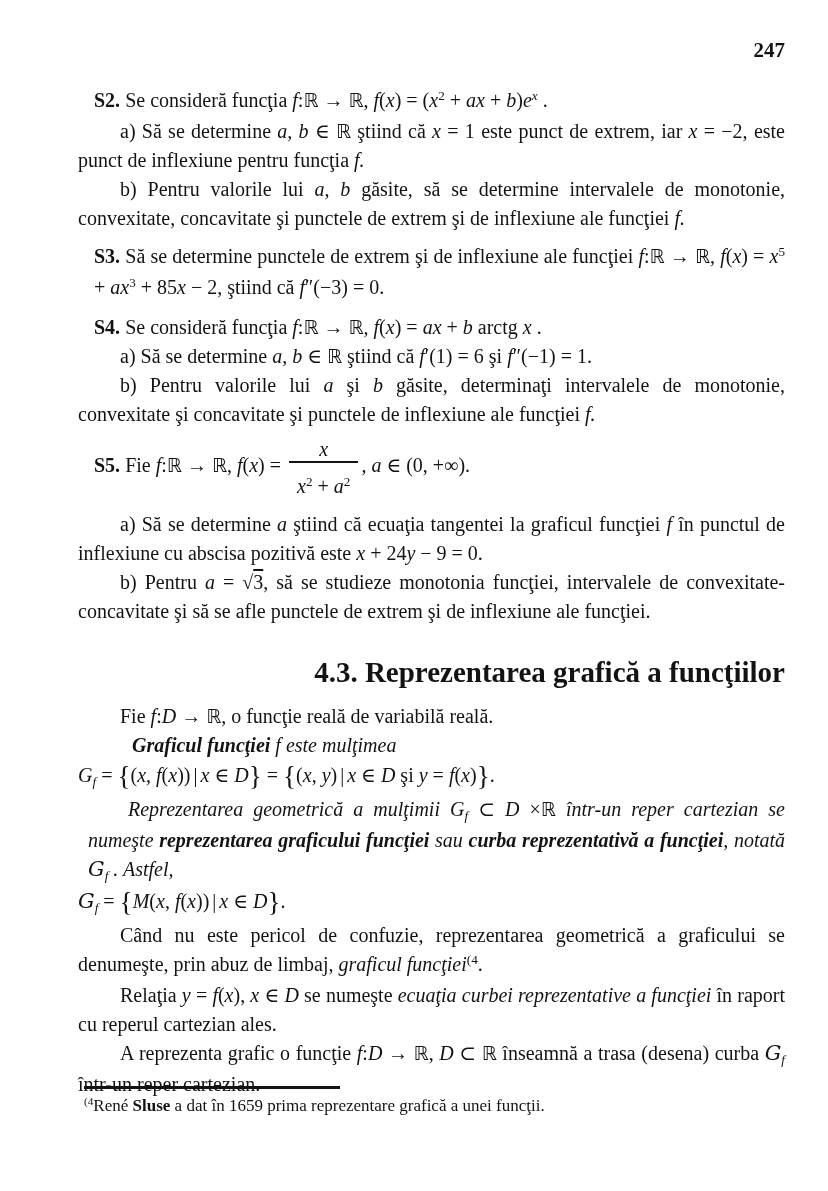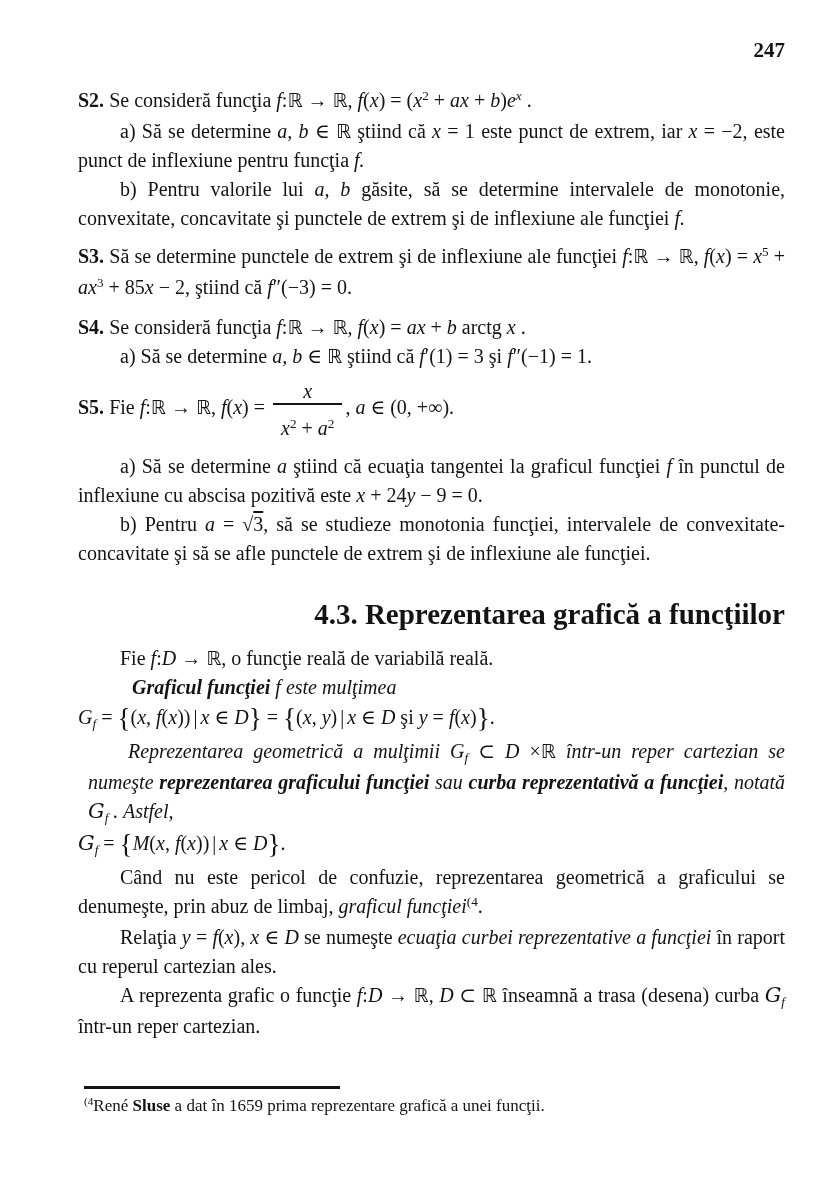--- a/index.html
+++ b/index.html
@@ -17,21 +17,21 @@
     overflow:hidden;
   }
   .pagenum{
     text-align:right;
     font-weight:bold;
     font-size:21px;
     line-height:24px;
   }
   .content{margin-top:24px;}
   .content p{margin:0;text-align:justify;}
-  .content p.p-problem{margin-top:9px;}
+  .content p.p-problem{margin-top:9px;margin-left:16px;}
   .content p.p-sub{text-indent:42px;}
   .content p.p-heading{
     font-size:29px;line-height:36px;
     margin:28px 0 12px;
     text-align:right;text-indent:0;
   }
   .content p.p-defhead{padding-left:54px;text-align:left;}
   .content p.p-formula{text-align:left;text-indent:0;margin:1px 0 3px;}
   .content p.p-iblock{margin-left:10px;text-indent:40px;}
 
@@ -70,21 +70,22 @@
 <body>
 
 <div class="page">
   <div class="pagenum">247</div>
   <div class="content">
       <p class="p-problem"><span class="t-b">S2.</span><span> Se consideră funcţia </span><span class="t-i">f</span><span>:</span><span class="t-bb">ℝ</span><span> → </span><span class="t-bb">ℝ</span><span>, </span><span class="t-i">f</span><span>(</span><span class="t-i">x</span><span>) = (</span><span class="t-i">x</span><span class="t-sup">2</span><span> + </span><span class="t-i">ax</span><span> + </span><span class="t-i">b</span><span>)</span><span class="t-i">e</span><span class="t-i t-sup">x</span><span> .</span></p>
       <p class="p-sub"><span>a) Să se determine </span><span class="t-i">a, b</span><span> ∈ </span><span class="t-bb">ℝ</span><span> ştiind că </span><span class="t-i">x</span><span> = 1 este punct de extrem, iar </span><span class="t-i">x</span><span> = −2, este punct de inflexiune pentru funcţia </span><span class="t-i">f.</span></p>
       <p class="p-sub"><span>b) Pentru valorile lui </span><span class="t-i">a, b</span><span> găsite, să se determine intervalele de monotonie, convexitate, concavitate şi punctele de extrem şi de inflexiune ale funcţiei </span><span class="t-i">f.</span></p>
       <p class="p-problem"><span class="t-b">S3.</span><span> Să se determine punctele de extrem şi de inflexiune ale funcţiei </span><span class="t-i">f</span><span>:</span><span class="t-bb">ℝ</span><span> → </span><span class="t-bb">ℝ</span><span>, </span><span class="t-i">f</span><span>(</span><span class="t-i">x</span><span>) = </span><span class="t-i">x</span><span class="t-sup">5</span><span> + </span><span class="t-i">ax</span><span class="t-sup">3</span><span> + 85</span><span class="t-i">x</span><span> − 2, ştiind că </span><span class="t-i">f</span><span>″(−3) = 0.</span></p>
       <p class="p-problem"><span class="t-b">S4.</span><span> Se consideră funcţia </span><span class="t-i">f</span><span>:</span><span class="t-bb">ℝ</span><span> → </span><span class="t-bb">ℝ</span><span>, </span><span class="t-i">f</span><span>(</span><span class="t-i">x</span><span>) = </span><span class="t-i">ax</span><span> + </span><span class="t-i">b</span><span> arctg </span><span class="t-i">x</span><span> .</span></p>
-      <p class="p-sub"><span>a) Să se determine </span><span class="t-i">a, b</span><span> ∈ </span><span class="t-bb">ℝ</span><span> ştiind că </span><span class="t-i">f</span><span>′(1) = 3 şi </span><span class="t-i">f</span><span>″(−1) = 1.</span></p>
+      <p class="p-sub"><span>a) Să se determine </span><span class="t-i">a, b</span><span> ∈ </span><span class="t-bb">ℝ</span><span> ştiind că </span><span class="t-i">f</span><span>′(1) = 6 şi </span><span class="t-i">f</span><span>″(−1) = 1.</span></p>
+      <p class="p-sub"><span>b) Pentru valorile lui </span><span class="t-i">a</span><span> şi </span><span class="t-i">b</span><span> găsite, determinaţi intervalele de monotonie, convexitate şi concavitate şi punctele de inflexiune ale funcţiei </span><span class="t-i">f.</span></p>
       <p class="p-problem"><span class="t-b">S5.</span><span> Fie </span><span class="t-i">f</span><span>:</span><span class="t-bb">ℝ</span><span> → </span><span class="t-bb">ℝ</span><span>, </span><span class="t-i">f</span><span>(</span><span class="t-i">x</span><span>) = </span><span class="frac"><span class="num"><span class="t-i">x</span></span><span class="den"><span class="t-i">x</span><span class="t-sup">2</span><span> + </span><span class="t-i">a</span><span class="t-sup">2</span></span></span><span>, </span><span class="t-i">a</span><span> ∈ (0, +∞).</span></p>
       <p class="p-sub"><span>a) Să se determine </span><span class="t-i">a</span><span> ştiind că ecuaţia tangentei la graficul funcţiei </span><span class="t-i">f</span><span> în punctul de inflexiune cu abscisa pozitivă este </span><span class="t-i">x</span><span> + 24</span><span class="t-i">y</span><span> − 9 = 0.</span></p>
       <p class="p-sub"><span>b) Pentru </span><span class="t-i">a</span><span> = </span><span>√</span><span class="t-ol">3</span><span>, să se studieze monotonia funcţiei, intervalele de convexitate-concavitate şi să se afle punctele de extrem şi de inflexiune ale funcţiei.</span></p>
       <p class="p-heading"><span class="t-b">4.3. Reprezentarea grafică a funcţiilor</span></p>
       <p class="p-sub"><span>Fie </span><span class="t-i">f</span><span>:</span><span class="t-i">D</span><span> → </span><span class="t-bb">ℝ</span><span>, o funcţie reală de variabilă reală.</span></p>
       <p class="p-defhead"><span class="t-bi">Graficul funcţiei</span><span class="t-i"> f </span><span class="t-i">este mulţimea</span></p>
       <p class="p-formula"><span class="t-i">G</span><span class="t-i t-sub">f</span><span> = </span><span class="t-br">{</span><span>(</span><span class="t-i">x</span><span>, </span><span class="t-i">f</span><span>(</span><span class="t-i">x</span><span>))</span><span class="t-bar">|</span><span class="t-i">x</span><span> ∈ </span><span class="t-i">D</span><span class="t-br">}</span><span> = </span><span class="t-br">{</span><span>(</span><span class="t-i">x</span><span>, </span><span class="t-i">y</span><span>)</span><span class="t-bar">|</span><span class="t-i">x</span><span> ∈ </span><span class="t-i">D</span><span> şi </span><span class="t-i">y</span><span> = </span><span class="t-i">f</span><span>(</span><span class="t-i">x</span><span>)</span><span class="t-br">}</span><span>.</span></p>
       <p class="p-iblock"><span class="t-i">Reprezentarea geometrică a mulţimii </span><span class="t-i">G</span><span class="t-i t-sub">f</span><span> ⊂ </span><span class="t-i">D</span><span> ×</span><span class="t-bb">ℝ</span><span> </span><span class="t-i">într-un reper cartezian se numeşte </span><span class="t-bi">reprezentarea graficului funcţiei</span><span class="t-i"> sau </span><span class="t-bi">curba reprezentativă a funcţiei</span><span class="t-i">, notată </span><span class="t-scr">G</span><span class="t-i t-sub">f</span><span class="t-i"> . Astfel,</span></p>
       <p class="p-formula"><span class="t-scr">G</span><span class="t-i t-sub">f</span><span> = </span><span class="t-br">{</span><span class="t-i">M</span><span>(</span><span class="t-i">x</span><span>, </span><span class="t-i">f</span><span>(</span><span class="t-i">x</span><span>))</span><span class="t-bar">|</span><span class="t-i">x</span><span> ∈ </span><span class="t-i">D</span><span class="t-br">}</span><span>.</span></p>
       <p class="p-sub"><span>Când nu este pericol de confuzie, reprezentarea geometrică a graficului se denumeşte, prin abuz de limbaj, </span><span class="t-i">graficul funcţiei</span><span class="t-sup">(4</span><span>.</span></p>

